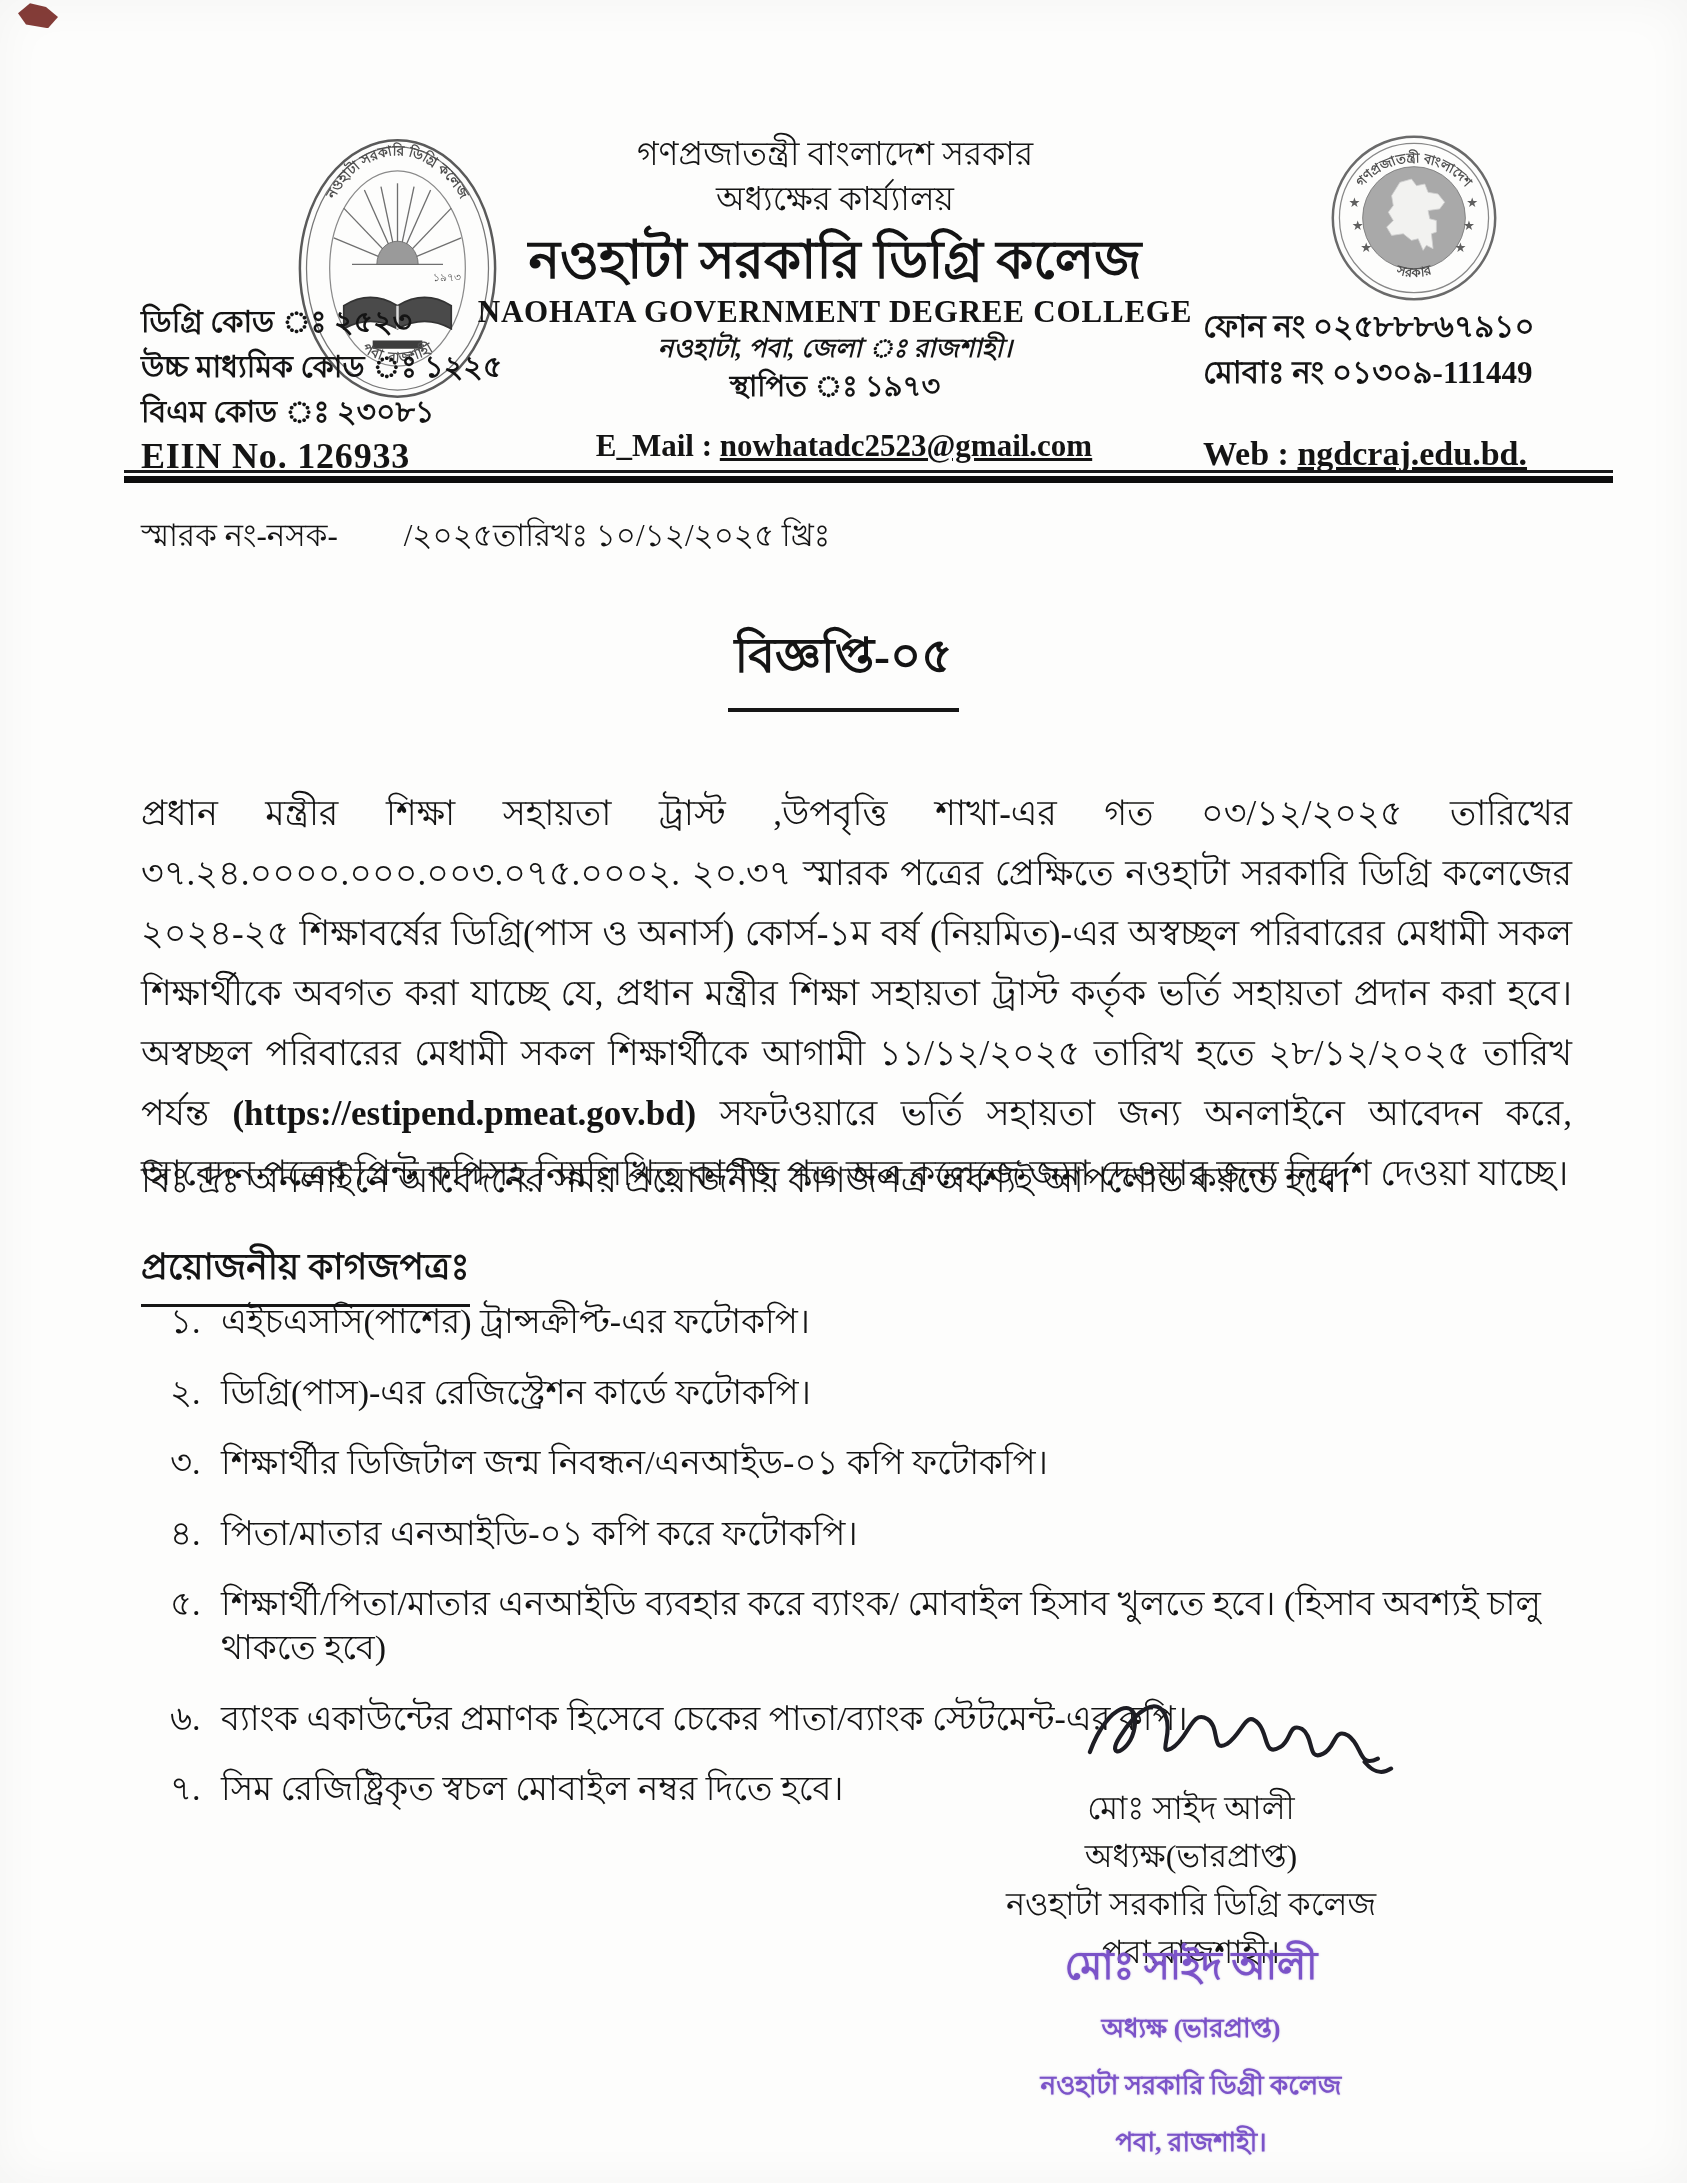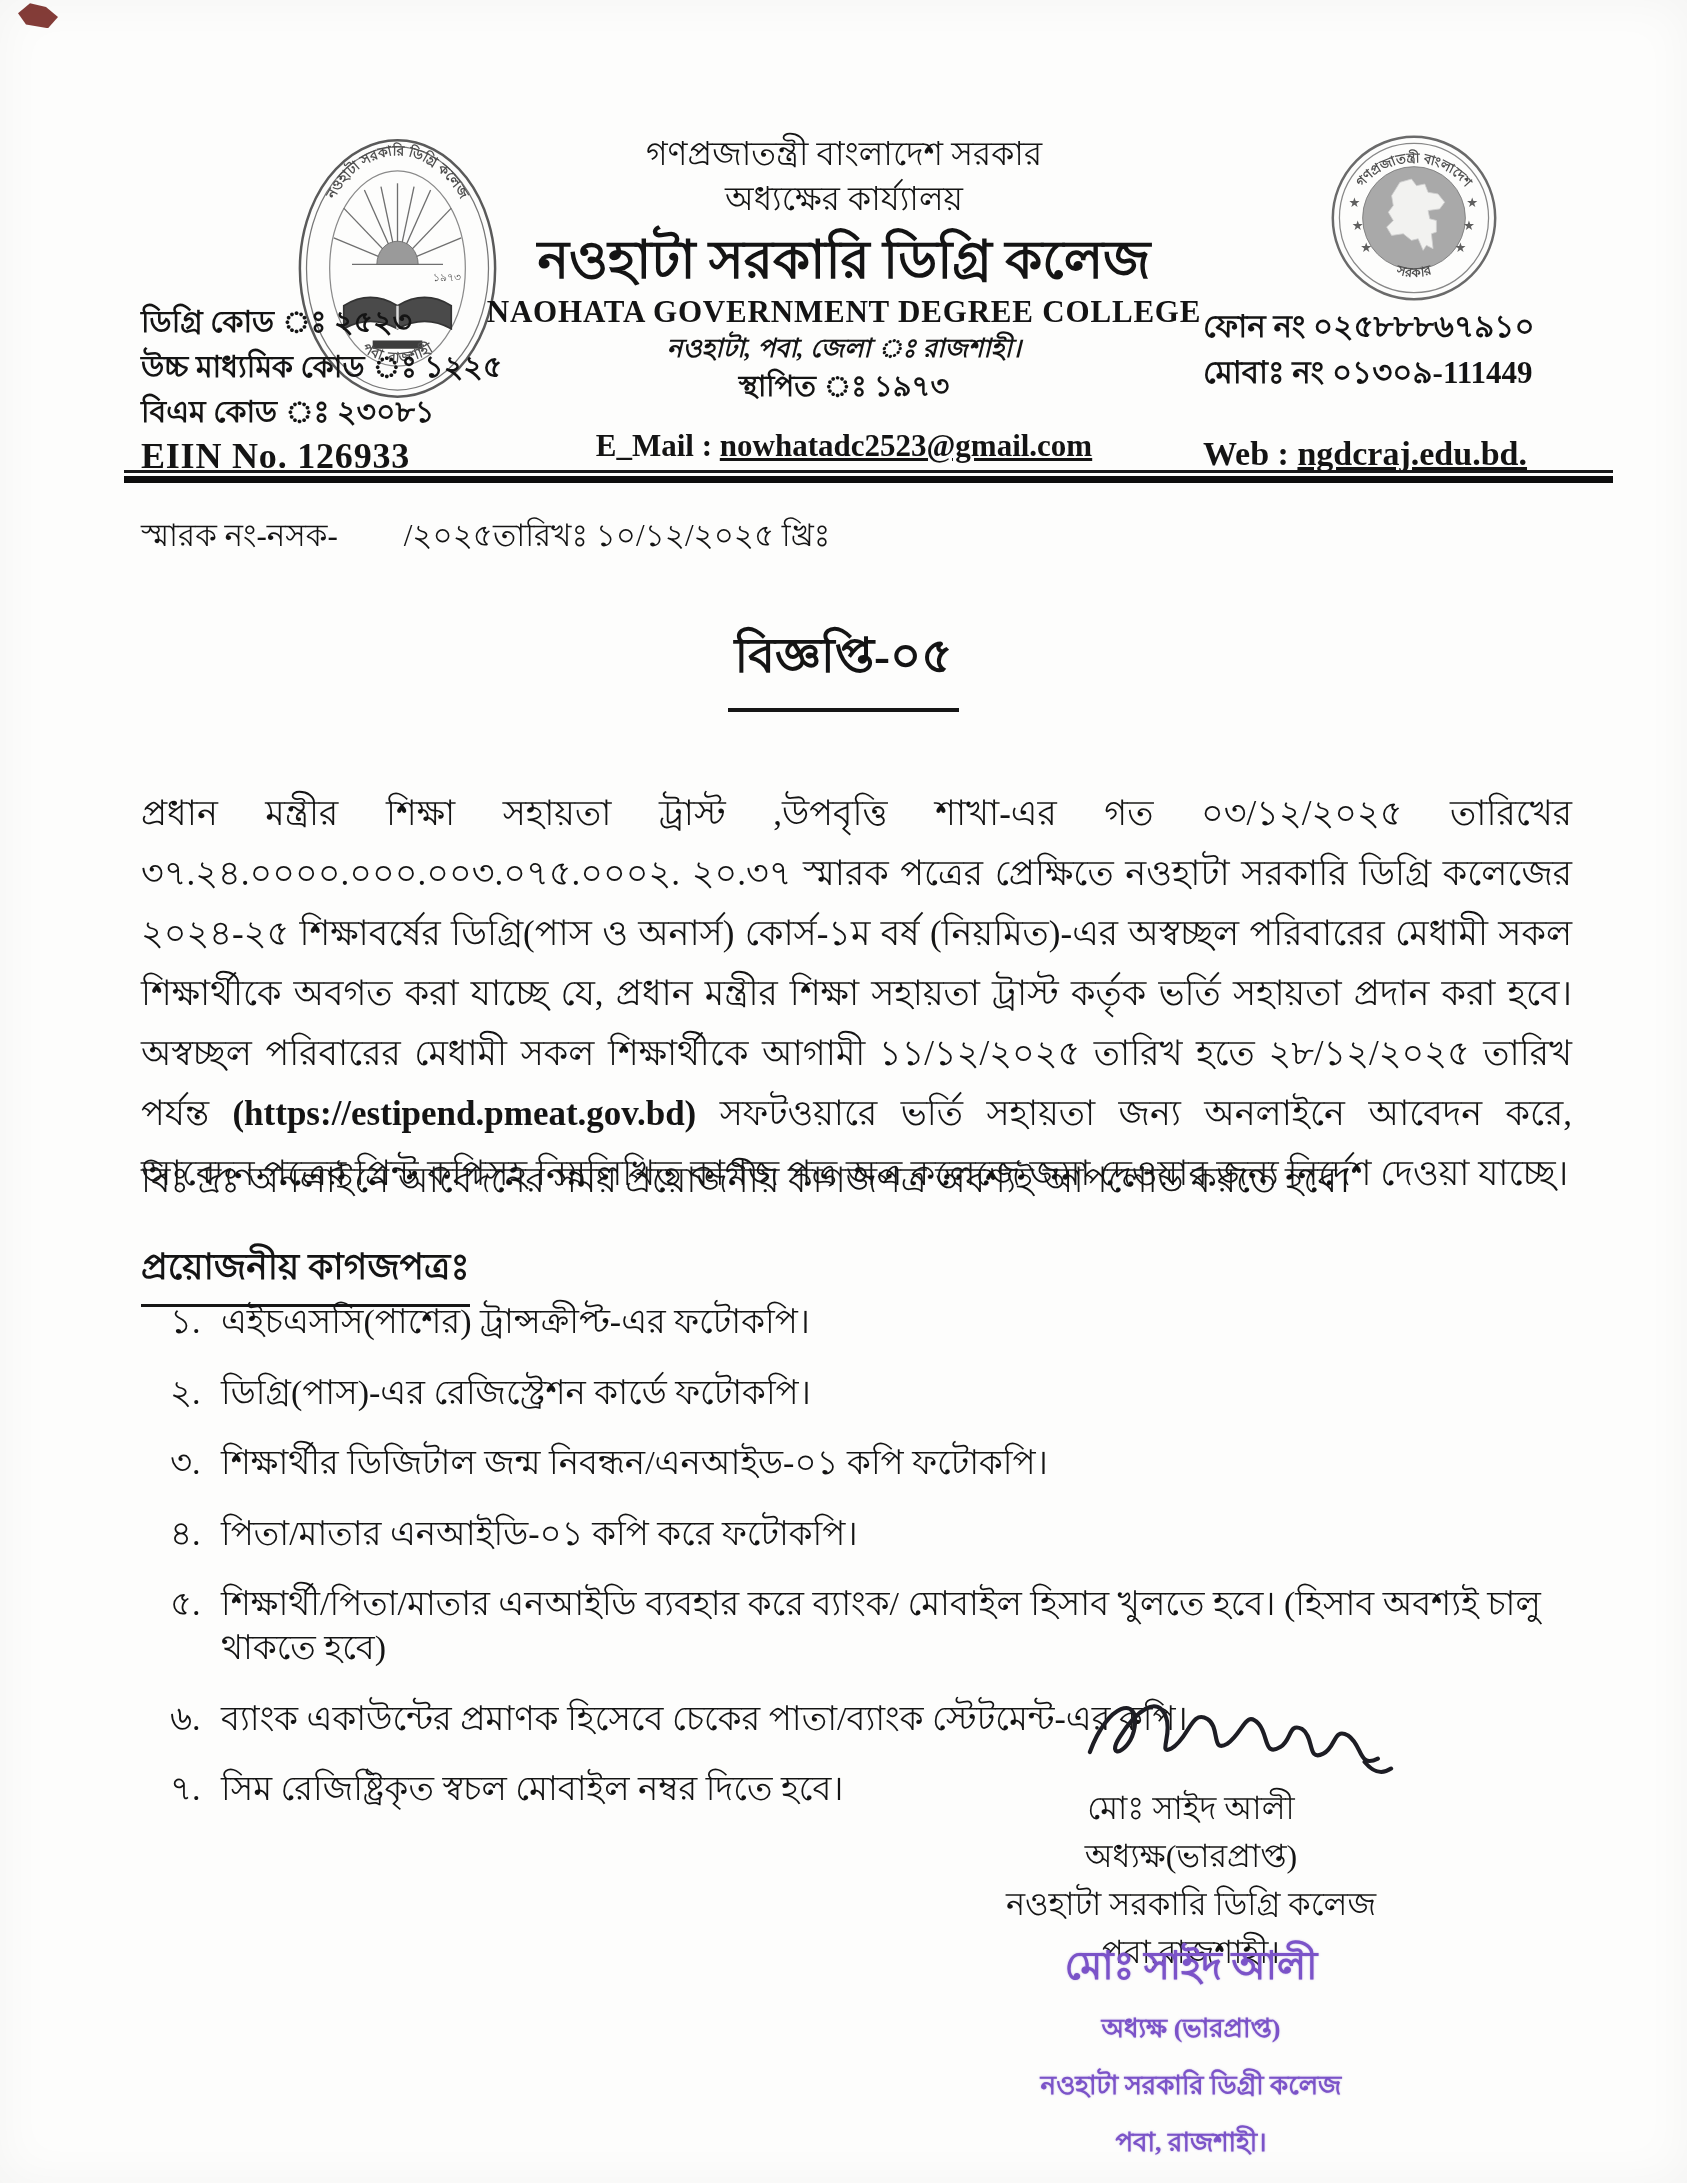--- a/index.html
+++ b/index.html
@@ -10,21 +10,21 @@
     background:#fdfdfc;
     font-family:"Liberation Serif","DejaVu Serif",serif;
     color:#141414;
     overflow:hidden;
     box-shadow:inset 0 0 50px rgba(0,0,0,0.04);
   }
   .abs{position:absolute;}
   .b{font-weight:bold;}
 
   
-  .hdr-center{left:389px;top:132px;width:910px;text-align:center;}
+  .hdr-center{left:380px;top:132px;width:910px;text-align:center;}
   .hdr-govt{font-size:33px;line-height:45px;}
   .hdr-office{font-size:33px;line-height:45px;}
   .hdr-college-bn{font-size:53px;line-height:66px;font-weight:bold;margin-top:5px;}
   .hdr-college-en{font-size:31px;line-height:38px;font-weight:bold;letter-spacing:0.8px;}
   .hdr-addr{font-size:26px;line-height:35px;font-weight:bold;font-style:italic;}
   .hdr-est{font-size:29px;line-height:40px;font-weight:bold;}
   .hdr-email{left:389px;top:428px;width:910px;text-align:center;font-size:31px;font-weight:bold;}
   .uline{text-decoration:underline;}
   .hdr-left{left:141px;top:299px;font-size:30px;font-weight:bold;line-height:45px;}
   .hdr-left .eiin{font-size:36px;letter-spacing:0.8px;}

